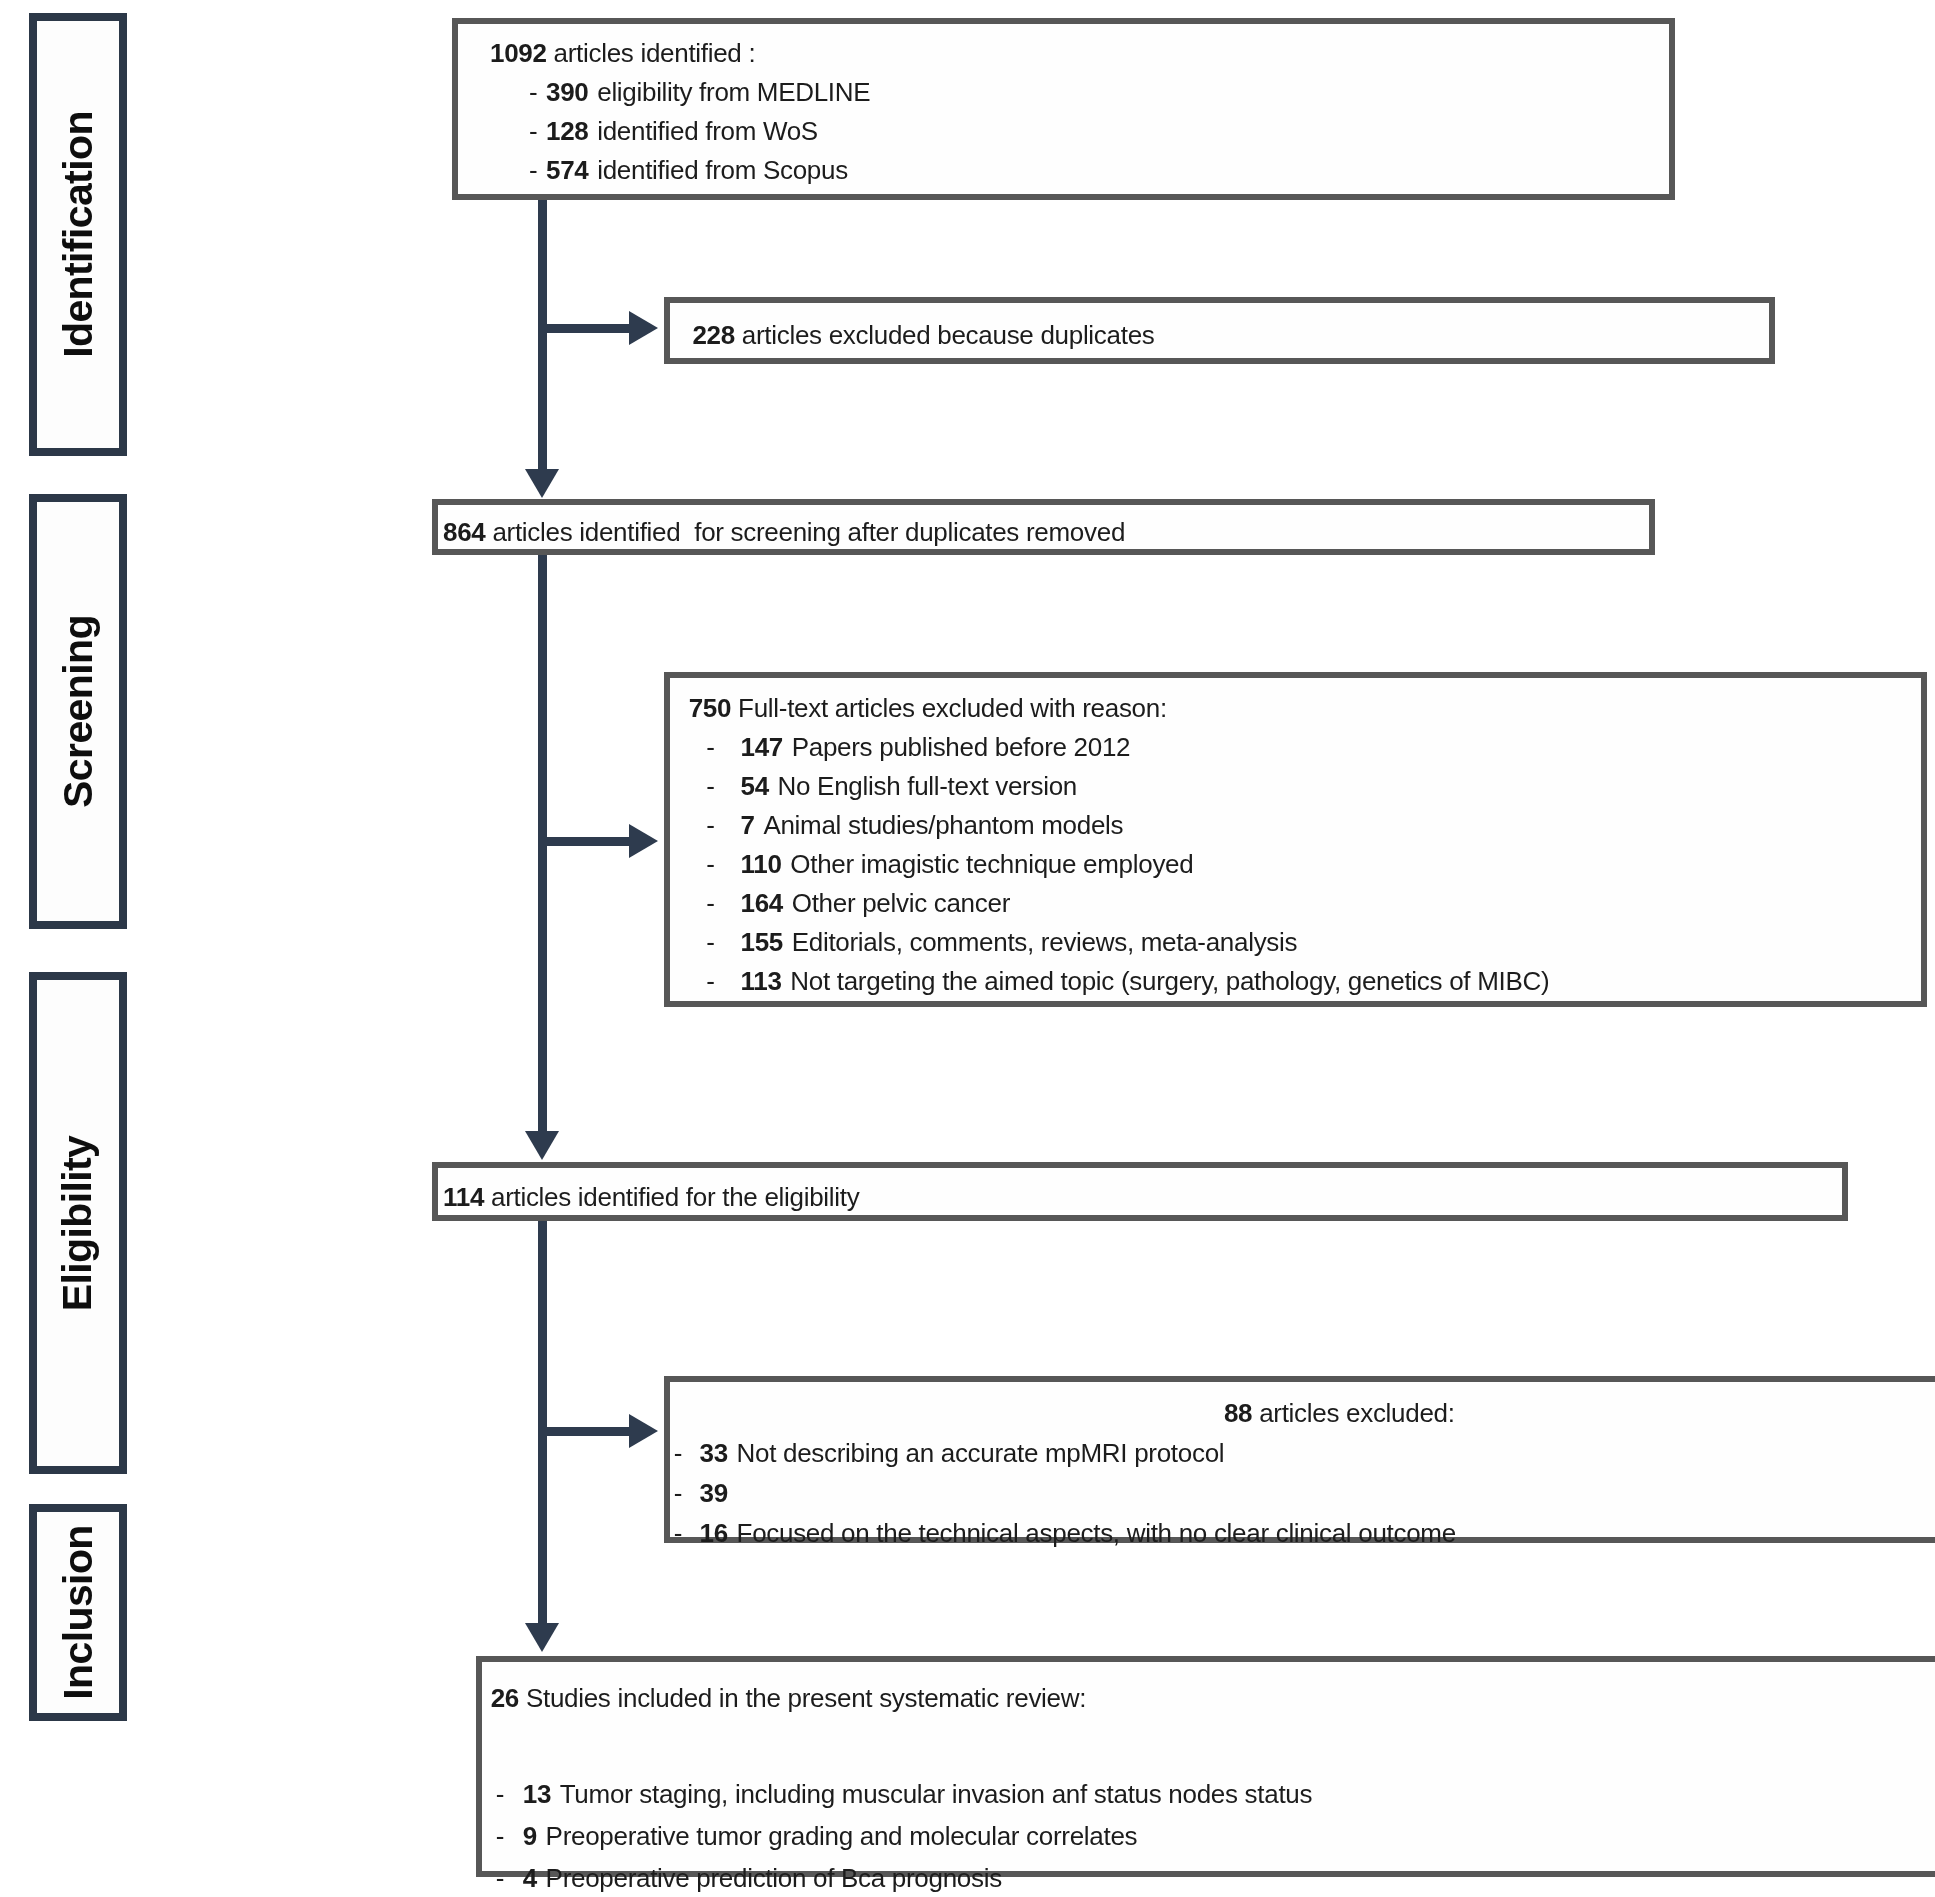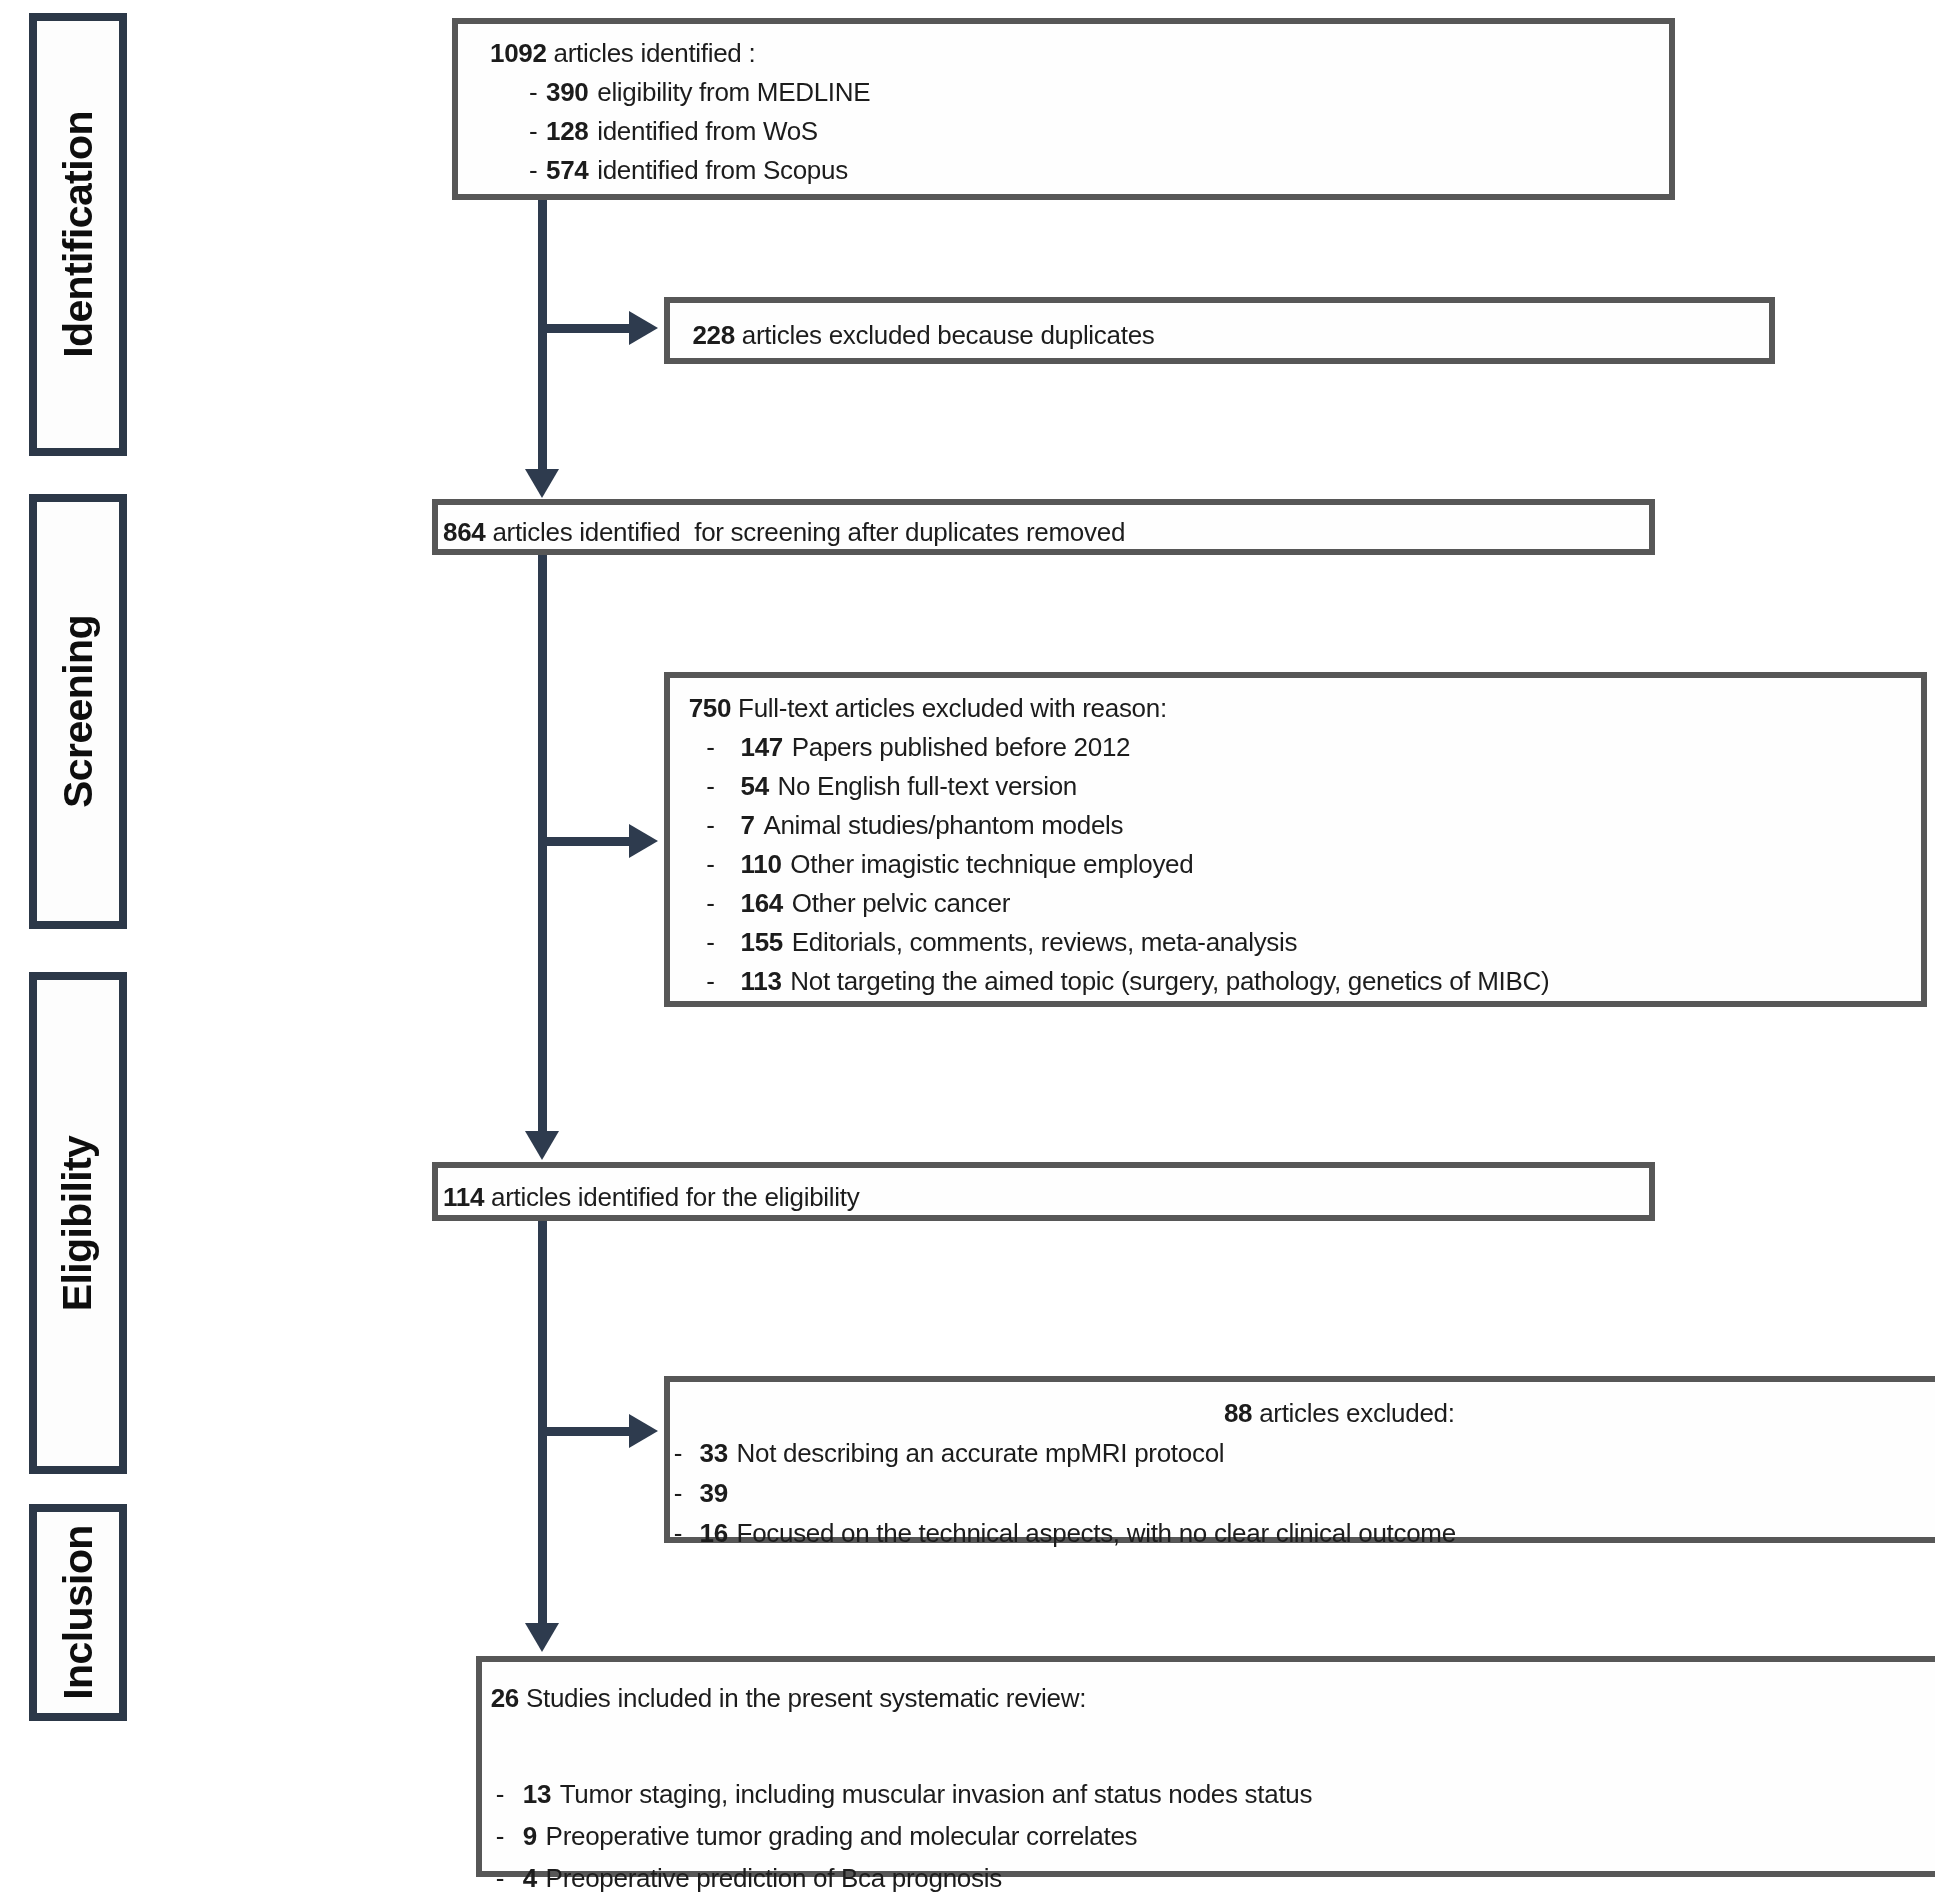--- a/index.html
+++ b/index.html
@@ -59,21 +59,21 @@
   #box-identified .item{margin-left:39px;}
 
   #box-dup-excluded{left:664px;top:297px;width:1111px;height:67px;padding:12.5px 6.2px 0 22.4px;}
 
   #box-screened{left:432px;top:499px;width:1223px;height:56px;padding:7.5px 6.2px 0 5px;}
 
   #box-fulltext-excluded{left:664px;top:672px;width:1263px;height:335px;padding:11.2px 6.2px 0 18.7px;line-height:39px;}
   #box-fulltext-excluded .item{margin-left:17.5px;}
   #box-fulltext-excluded .item .dash{margin-right:26px;}
 
-  #box-eligibility{left:432px;top:1162px;width:1223px;height:59px;padding:10px 6.2px 0 5px;}
+  #box-eligibility{left:432px;top:1162px;width:1416px;height:59px;padding:10px 6.2px 0 5px;}
 
   #box-elig-excluded{left:664px;top:1376px;width:1338px;height:167px;padding:11.2px 6.2px 0 3.7px;line-height:40px;text-align:center;}
   #box-elig-excluded .hdr-row{padding-left:15px;}
   #box-elig-excluded .item .dash{margin-right:17.5px;}
 
   #box-included{left:432px;top:1656px;width:1480px;height:221px;padding:15px 6.2px 0 8.7px;line-height:42px;margin-left:44px;}
   #box-included .items{margin-top:54px;}
   #box-included .item{margin-left:5px;}
   #box-included .item .dash{margin-right:18.7px;}
 

